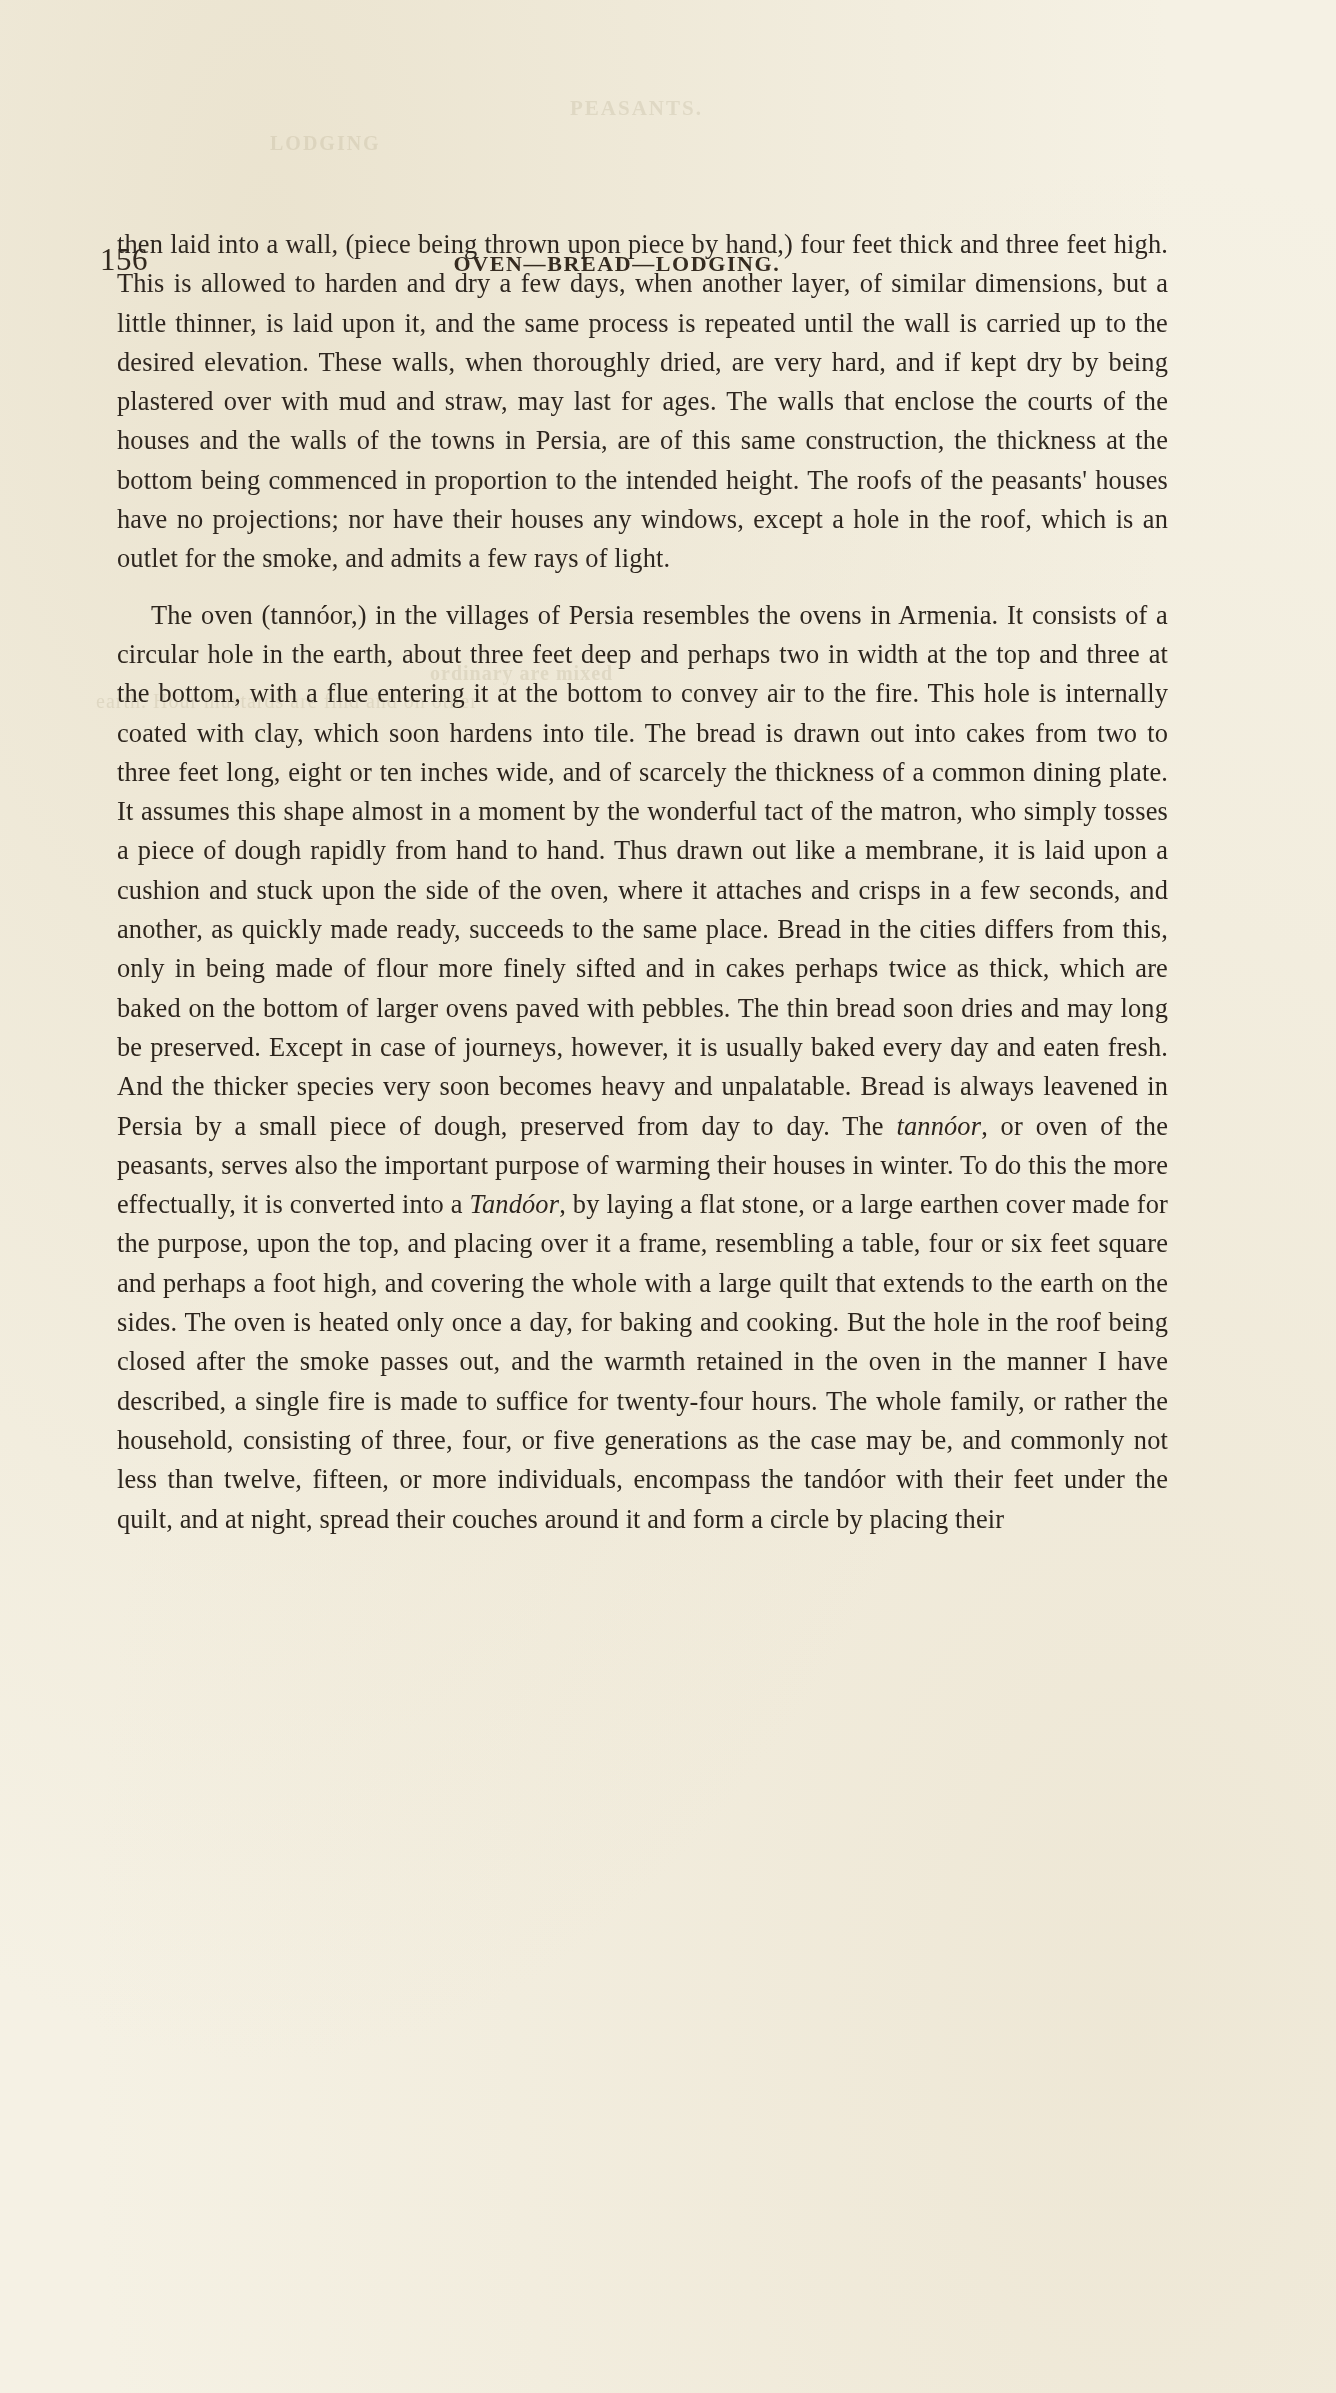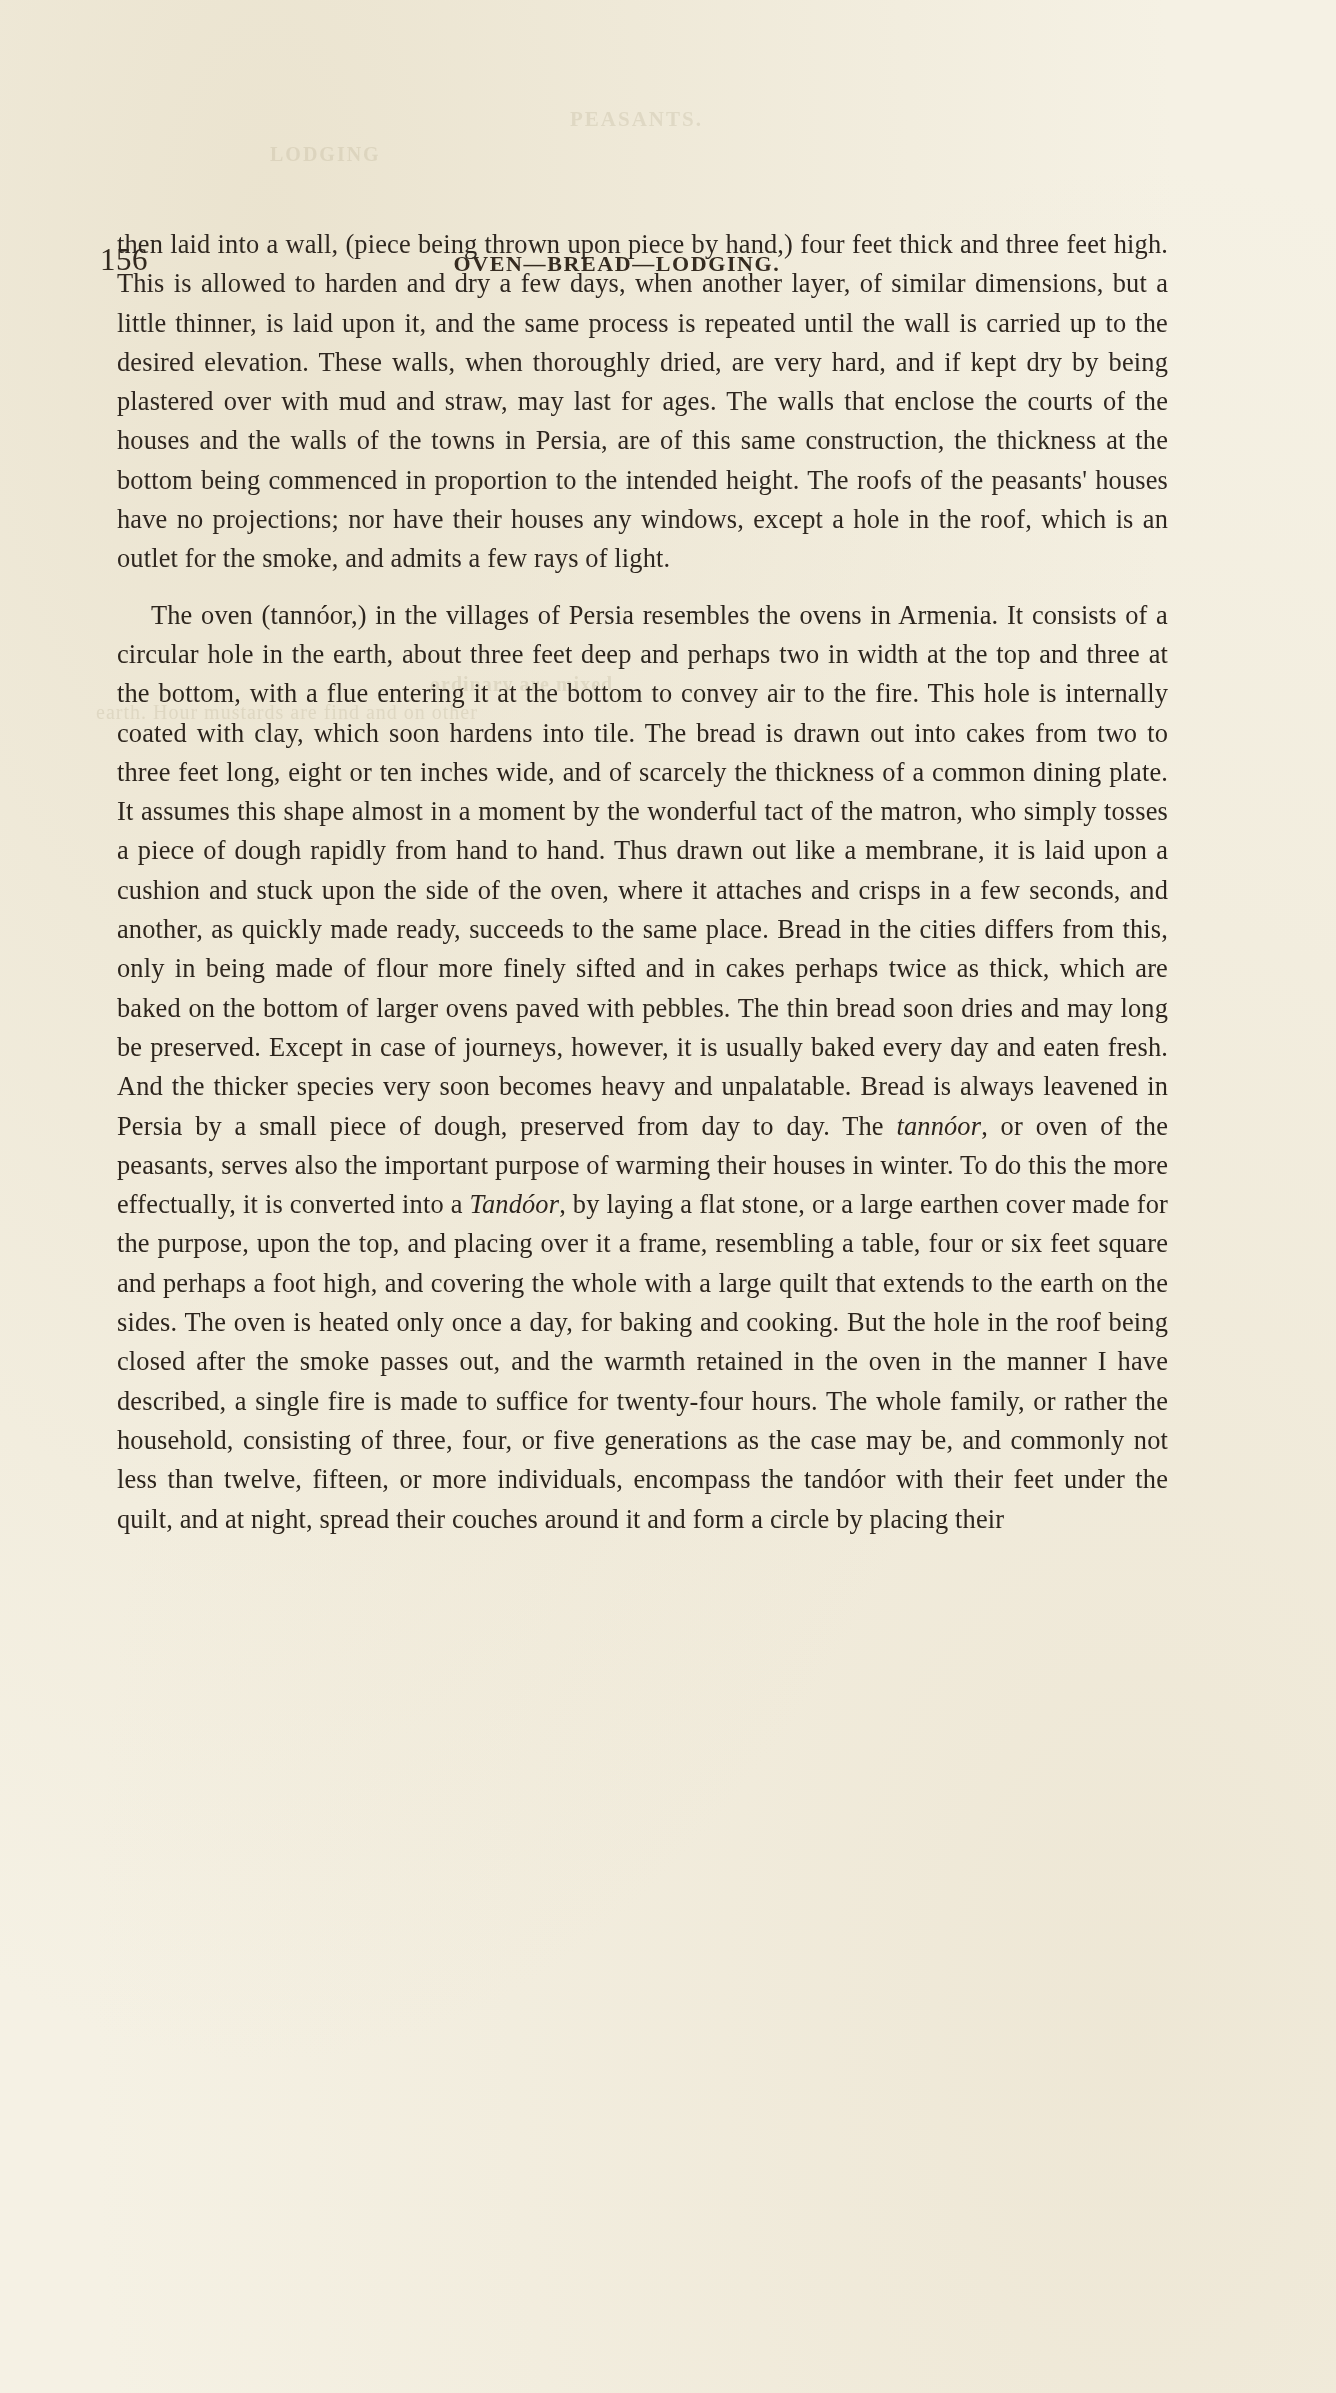--- a/index.html
+++ b/index.html
@@ -25,21 +25,20 @@
   }
   
   .ghost {
     position: absolute;
     font-family: "Liberation Serif", serif;
     color: rgba(150,135,100,0.17);
     letter-spacing: 2px;
     font-weight: bold;
     pointer-events: none;
     user-select: none;
-    margin-top: 11px;
   }
   .ghost-1 { top: 132px; left: 270px; font-size: 20px; }
   .ghost-2 { top: 96px;  left: 570px; font-size: 21px; }
   .ghost-3 { top: 690px; left: 96px;  font-size: 20px; letter-spacing: 1px; font-weight: normal; text-align: center; }
   .ghost-4 { top: 662px; left: 430px; font-size: 20px; letter-spacing: 1px; font-weight: bold; }
 
   .header {
     position: absolute;
     top: 120px;
     left: 0;

